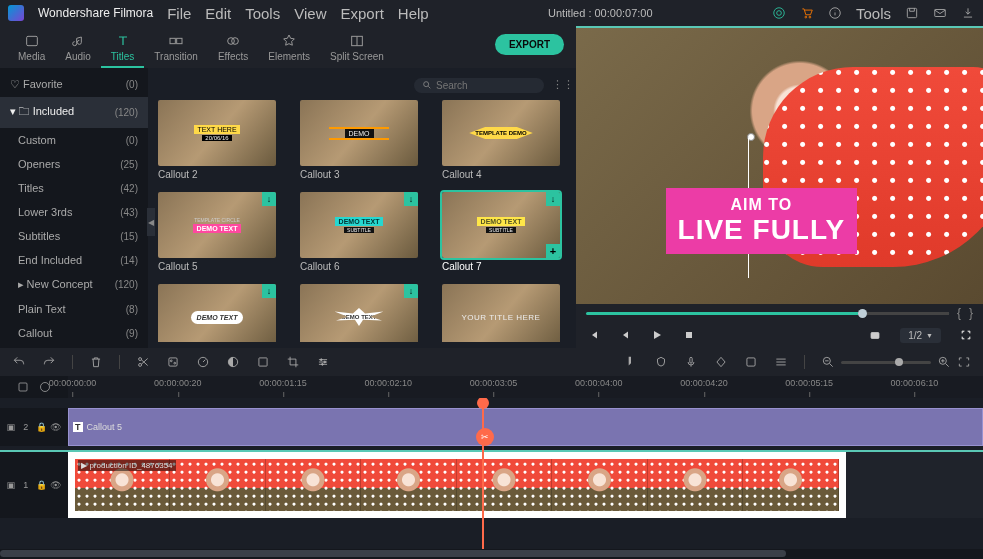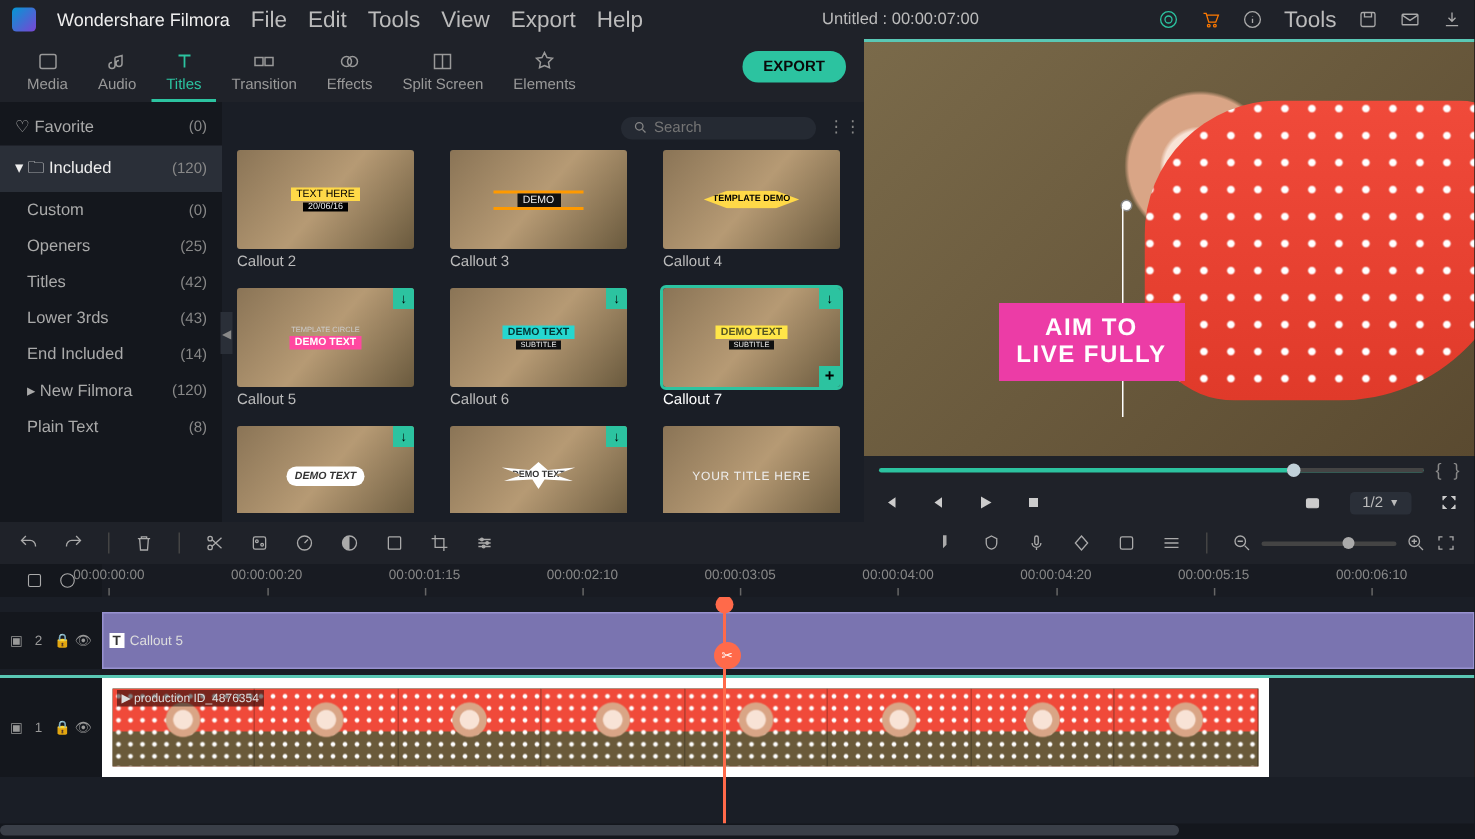--- a/index.html
+++ b/index.html
@@ -40,21 +40,21 @@
 .dlbadge{position:absolute;top:0;right:0;width:14px;height:14px;background:#2cc3a0;display:flex;align-items:center;justify-content:center;color:#000;font-size:9px}
 .addbadge{position:absolute;bottom:0;right:0;width:14px;height:14px;background:#2cc3a0;display:flex;align-items:center;justify-content:center;color:#000;font-size:11px;font-weight:bold}
 .card-label{font-size:10px;color:#bbb}
 .card.sel .card-label{color:#fff;font-weight:500}
 .preview{flex:1;background:#0f1217;display:flex;flex-direction:column}
 .video{flex:1;position:relative;background:#653a1e;overflow:hidden;border-top:2px solid #5ac8b5}
 .model-bg{position:absolute;inset:0;background:radial-gradient(circle at 55% 30%,#f8e3d6 8%,#d9a586 9% 16%,transparent 17%),linear-gradient(135deg,#7a6a4a,#5a4a30)}
 .dress{position:absolute;left:46%;top:14%;width:250px;height:200px;background:radial-gradient(circle at 20% 30%,#fff 2px,transparent 3px) 0 0/18px 18px,linear-gradient(#f04a3a,#e03a2a);border-radius:90px 40px 120px 60px}
 .title-band{position:absolute;left:22%;bottom:18%;background:#ec3ca6;padding:8px 12px;color:#fff;text-align:center}
 .title-band .l1{font-size:16px;font-weight:600;letter-spacing:1px}
-.title-band .l2{font-size:16px;font-weight:800;letter-spacing:1px}
+.title-band .l2{font-size:28px;font-weight:800;letter-spacing:1px}
 .cursor-dot{position:absolute;left:42%;top:38%;width:8px;height:8px;background:#fff;border-radius:50%;border:1px solid #888}
 .cursor-line{position:absolute;left:42.3%;top:40%;width:1px;height:140px;background:#fff}
 .controls{background:#1f2229}
 .progress{height:18px;display:flex;align-items:center;padding:0 10px;gap:8px}
 .pbar{flex:1;height:3px;background:#2cc3a0;position:relative;border-radius:2px}
 .pbar::after{content:"";position:absolute;left:75%;top:-3px;width:9px;height:9px;background:#c0d0d8;border-radius:50%}
 .pbar-rest{position:absolute;left:75%;right:0;height:3px;background:#444}
 .snap-ic{color:#888;font-size:12px}
 .transport{height:26px;display:flex;align-items:center;padding:0 10px;gap:18px}
 .tbtn{color:#ccc;width:14px;height:14px;cursor:pointer;display:flex;align-items:center;justify-content:center}
@@ -182,30 +182,30 @@
         </div>
       <div class="tab">
           <svg viewBox="0 0 24 24" fill="none" stroke="currentColor" stroke-width="1.5">
             <circle cx="9" cy="12" r="5"></circle>
             <circle cx="15" cy="12" r="5"></circle>
           </svg>
           <span>Effects</span>
         </div>
       <div class="tab">
           <svg viewBox="0 0 24 24" fill="none" stroke="currentColor" stroke-width="1.5">
+            <path d="M12 3l2.5 5 5.5.8-4 4 1 5.5L12 16l-5 2.3 1-5.5-4-4 5.5-.8z"></path>
+          </svg>
+          <span>Elements</span>
+        </div>
+      <div class="tab">
+          <svg viewBox="0 0 24 24" fill="none" stroke="currentColor" stroke-width="1.5">
             <rect x="4" y="5" width="16" height="14"></rect>
             <path d="M12 5v14"></path>
           </svg>
           <span>Split Screen</span>
-        </div>
-      <div class="tab">
-          <svg viewBox="0 0 24 24" fill="none" stroke="currentColor" stroke-width="1.5">
-            <path d="M12 3l2.5 5 5.5.8-4 4 1 5.5L12 16l-5 2.3 1-5.5-4-4 5.5-.8z"></path>
-          </svg>
-          <span>Elements</span>
         </div>
       <div class="export-btn">EXPORT</div>
     </div>
     <div class="browser">
       <div class="sidebar">
         <div class="side-item">
             <span>♡ <span>Favorite</span></span>
             <span class="cnt">(0)</span>
           </div>
         <div class="side-item sel">
@@ -222,30 +222,38 @@
           </div>
         <div class="side-item indent">
             <span>Titles</span>
             <span class="cnt">(42)</span>
           </div>
         <div class="side-item indent">
             <span>Lower 3rds</span>
             <span class="cnt">(43)</span>
           </div>
         <div class="side-item indent">
+            <span>Subtitles</span>
+            <span class="cnt">(15)</span>
+          </div>
+        <div class="side-item indent">
             <span>End Included</span>
             <span class="cnt">(14)</span>
           </div>
         <div class="side-item indent">
-            <span>▸ <span>New Filmora</span></span>
+            <span>▸ <span>New Concept</span></span>
             <span class="cnt">(120)</span>
           </div>
         <div class="side-item indent">
             <span>Plain Text</span>
             <span class="cnt">(8)</span>
+          </div>
+        <div class="side-item indent">
+            <span>Callout</span>
+            <span class="cnt">(9)</span>
           </div>
       </div>
       <div class="content">
         <div class="collapser">◀</div>
         <div class="search-row">
           <div class="search">
               <svg width="10" height="10" viewBox="0 0 24 24" fill="none" stroke="#888" stroke-width="2">
                 <circle cx="10" cy="10" r="6"></circle>
                 <path d="M20 20l-5-5"></path>
               </svg>

